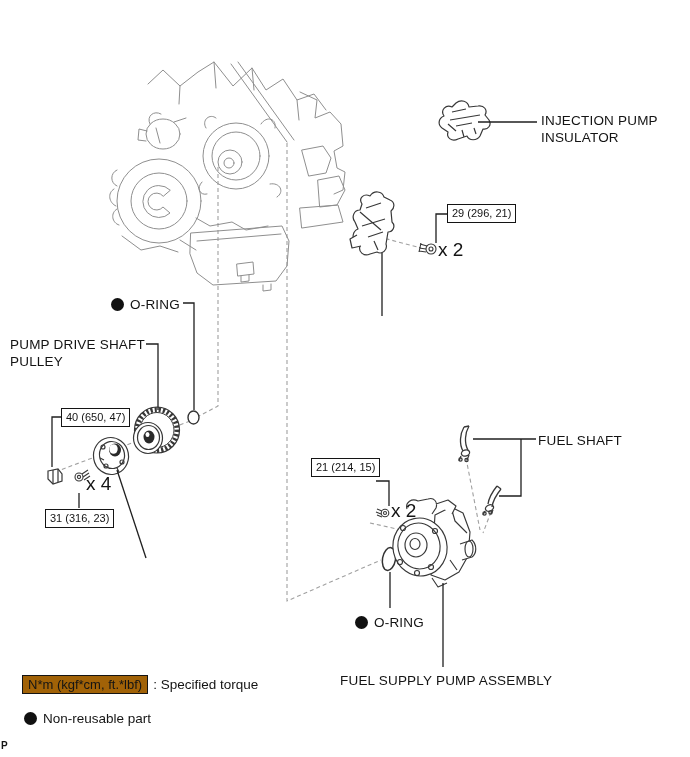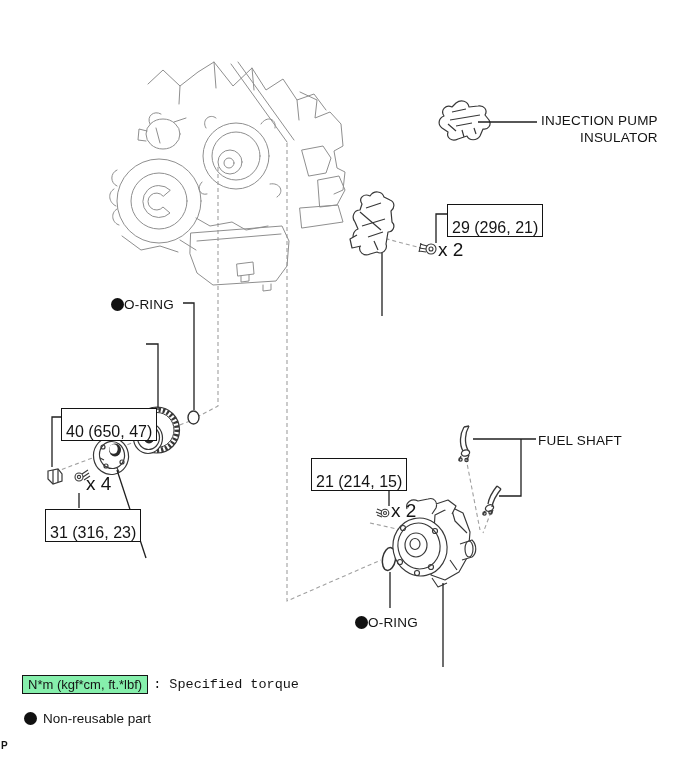--- a/index.html
+++ b/index.html
@@ -1,36 +1,36 @@
 <!DOCTYPE html>
 <html><head>
 <meta charset="utf-8">
 <style>
   html,body{margin:0;padding:0;background:#ffffff;}
   .canvas{
     position:relative;width:690px;height:757px;background:#ffffff;overflow:hidden;
-    font-family:"Liberation Sans",sans-serif;color:#141414;text-align:right;
+    font-family:"Liberation Sans",sans-serif;color:#141414;
   }
   .canvas svg{position:absolute;left:0;top:0;}
   .lbl{
     position:absolute;font-size:13.5px;line-height:17px;letter-spacing:.2px;
     white-space:pre-line;color:#141414;
   }
   .tq{
     position:absolute;border:1.5px solid #141414;background:#fff;
-    font-size:16px;line-height:15px;padding:15px 4px 1px 4px;white-space:nowrap;
+    font-size:11px;line-height:15px;padding:1px 4px 1px 4px;white-space:nowrap;
   }
   .qty{position:absolute;font-size:19px;line-height:15px;white-space:nowrap;}
-  .dotlbl{display:flex;align-items:center;white-space:nowrap;}
+  .dotlbl{display:flex;align-items:center;gap:6px;white-space:nowrap;}
   .dot{
     width:13px;height:13px;border-radius:50%;background:#111;display:inline-block;flex:0 0 auto;
   }
   .legendrow{position:absolute;display:flex;align-items:center;font-size:13.5px;white-space:nowrap;}
-  .tqbox{border:1.5px solid #141414;padding:1px 5px;font-size:13px;line-height:15px;background:#86efac;}
-  .cap{margin-left:5px;font-family:Liberation Mono, monospace;}
+  .tqbox{border:1.5px solid #141414;padding:1px 5px;font-size:13px;line-height:15px;background:#a16207;}
+  .cap{margin-left:5px;}
   .pmark{position:absolute;left:1px;top:740px;font-size:10px;font-weight:600;}
 </style>
 </head>
 <body>
 
 <div class="canvas">
 
   <svg width="690" height="757" viewBox="0 0 690 757">
 
     <g stroke="#a0a0a0" stroke-width="1.1" fill="none" stroke-dasharray="4 3">
@@ -190,29 +190,32 @@
 
   <div class="lbl" style="left:541px;top:112px">INJECTION PUMP
 INSULATOR</div>
 
 
   <div class="lbl dotlbl" style="left:111px;top:296px">
     <span class="dot"></span>
     <span>O-RING</span>
   </div>
 
+  <div class="lbl" style="left:10px;top:336px">PUMP DRIVE SHAFT
+PULLEY</div>
 
 
   <div class="lbl" style="left:538px;top:432px">FUEL SHAFT</div>
 
   <div class="lbl dotlbl" style="left:355px;top:614px">
     <span class="dot"></span>
     <span>O-RING</span>
   </div>
 
+  <div class="lbl" style="left:340px;top:672px">FUEL SUPPLY PUMP ASSEMBLY</div>
 
   <div class="tq" style="left:447px;top:204px">29 (296, 21)</div>
   <div class="qty" style="left:438px;top:242px">x 2</div>
 
   <div class="tq" style="left:61px;top:408px">40 (650, 47)</div>
 
   <div class="qty" style="left:86px;top:476px">x 4</div>
   <div class="tq" style="left:45px;top:509px">31 (316, 23)</div>
 
   <div class="tq" style="left:311px;top:458px">21 (214, 15)</div>

